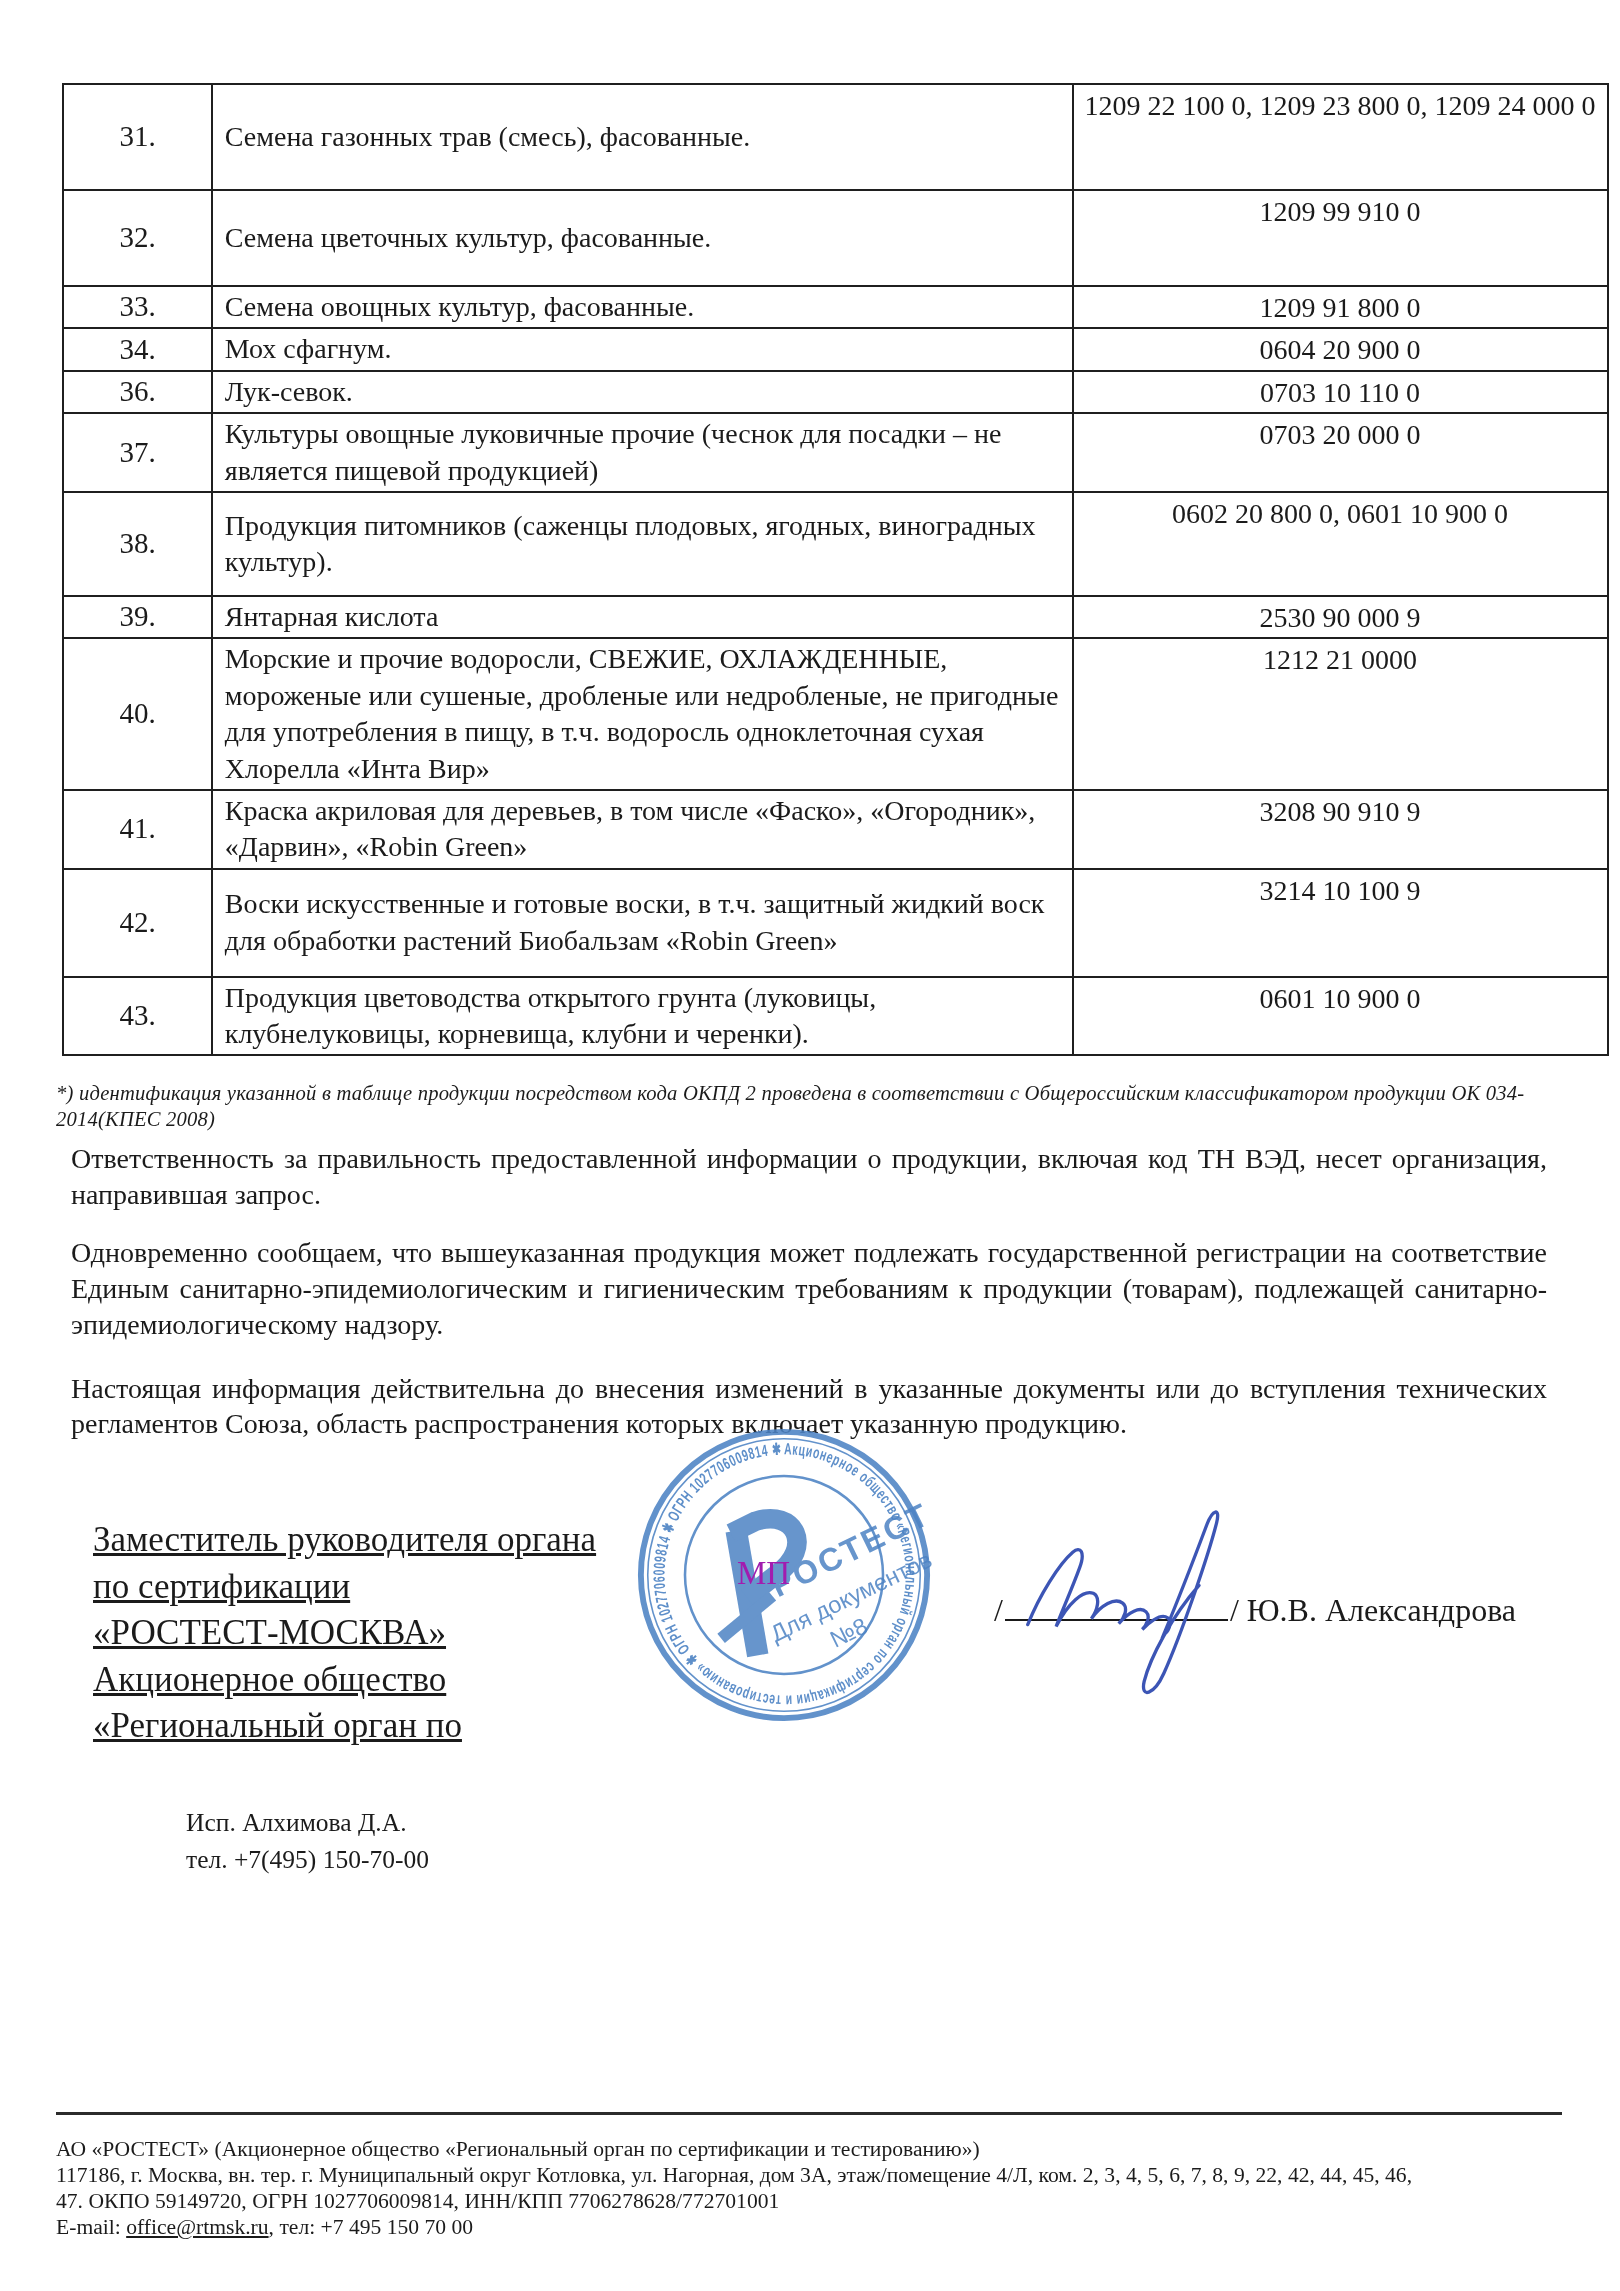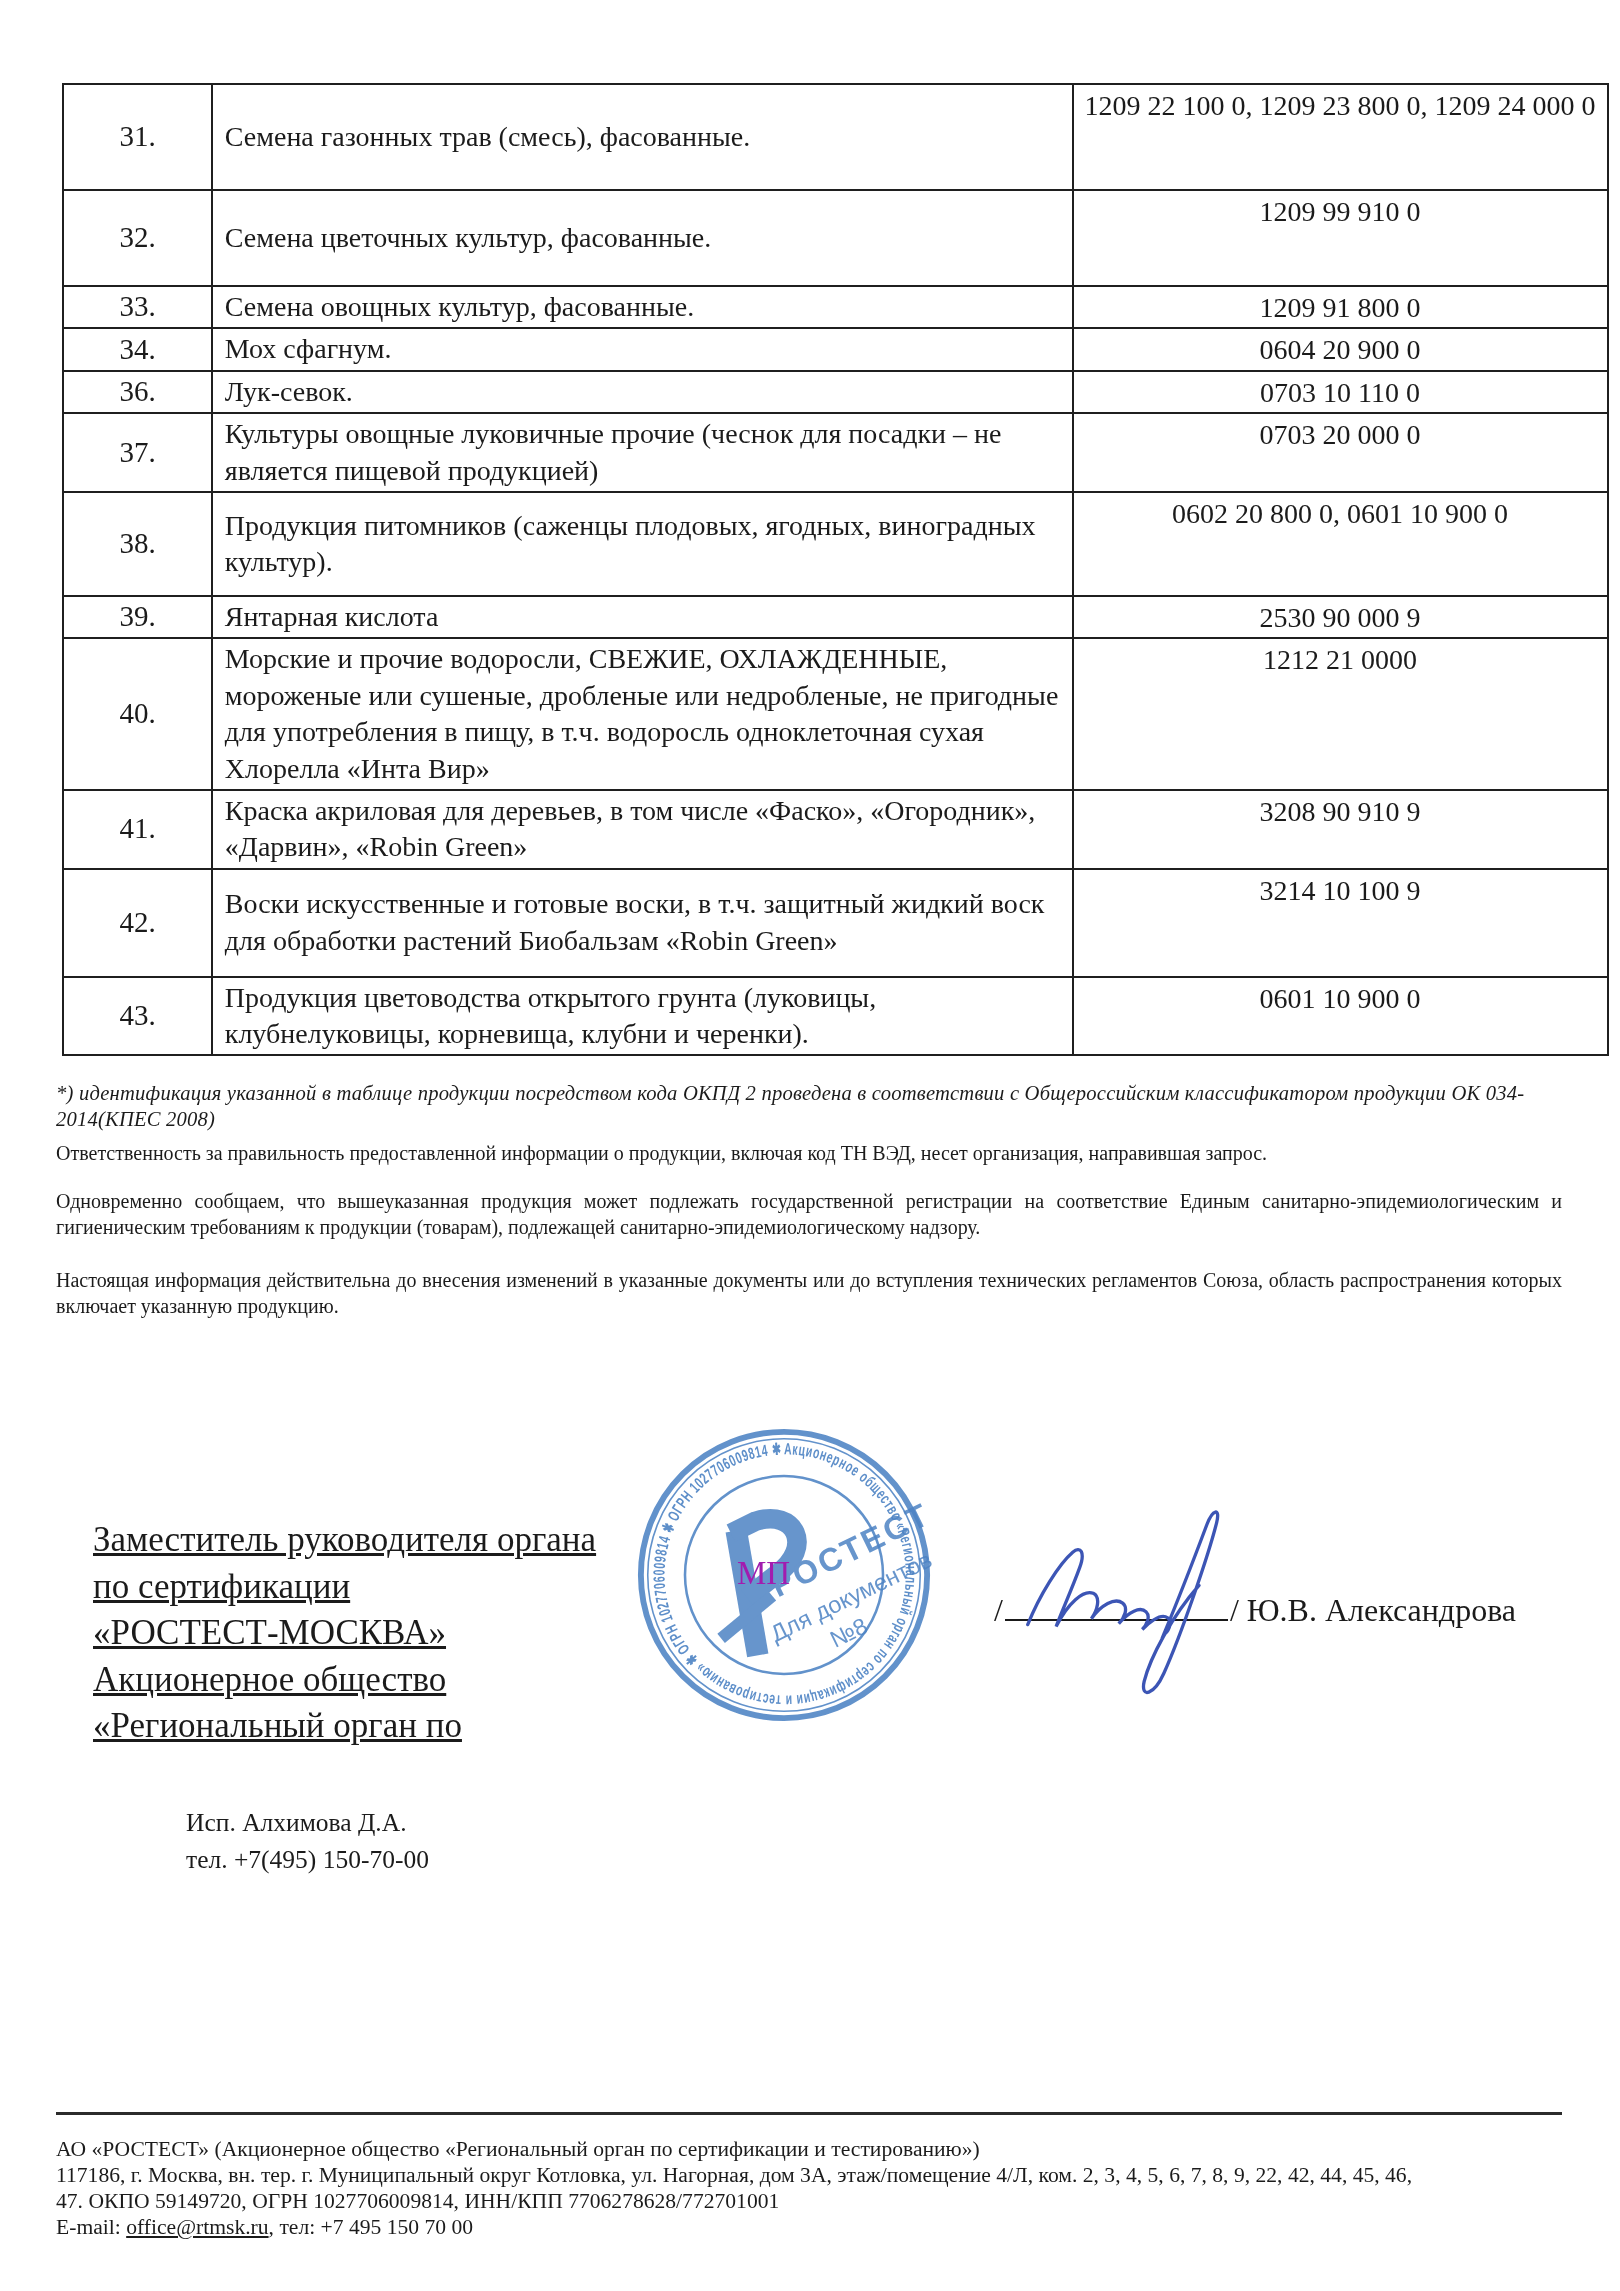--- a/index.html
+++ b/index.html
@@ -29,23 +29,23 @@
   .doc-table td.c-code{width:531px;text-align:center;vertical-align:top;padding-top:2.9px;font-size:28px;}
   
   .textflow{
     position:absolute;left:56px;top:1081px;width:1506px;
   }
   .footnote{
     font-style:italic;font-size:20.6px;line-height:1.24;
     letter-spacing:0.2px;
   }
   .para{
-    font-size:20px;line-height:1.28;
+    font-size:28px;line-height:1.28;
     text-align:justify;text-align-last:left;
-    margin:0;
+    margin:15px;
   }
   .para.p1{margin-top:8.8px;}
   .para.p2{margin-top:22.5px;}
   .para.p3{margin-top:28px;}
   
   .sig-block{
     position:absolute;left:93px;top:1517px;width:510px;
     font-size:35px;line-height:1.33;text-decoration:underline;
   }
   .stamp-wrap{position:absolute;left:635px;top:1426px;width:298px;height:298px;}

